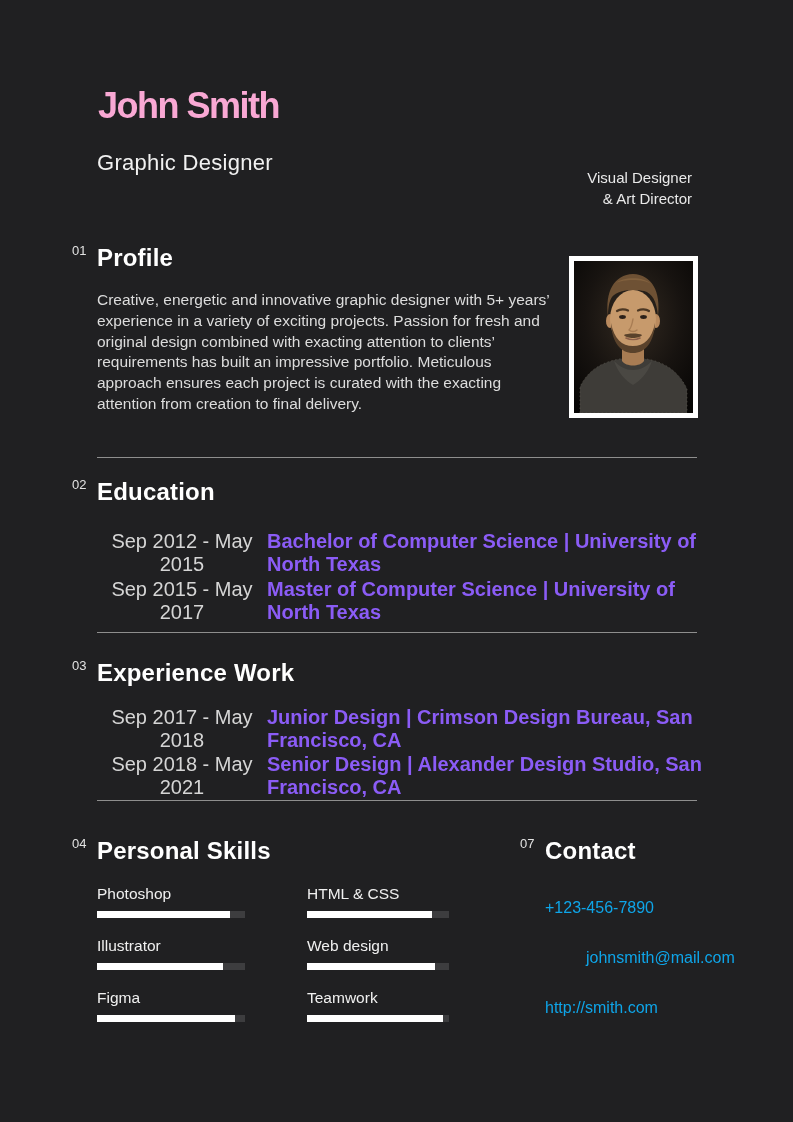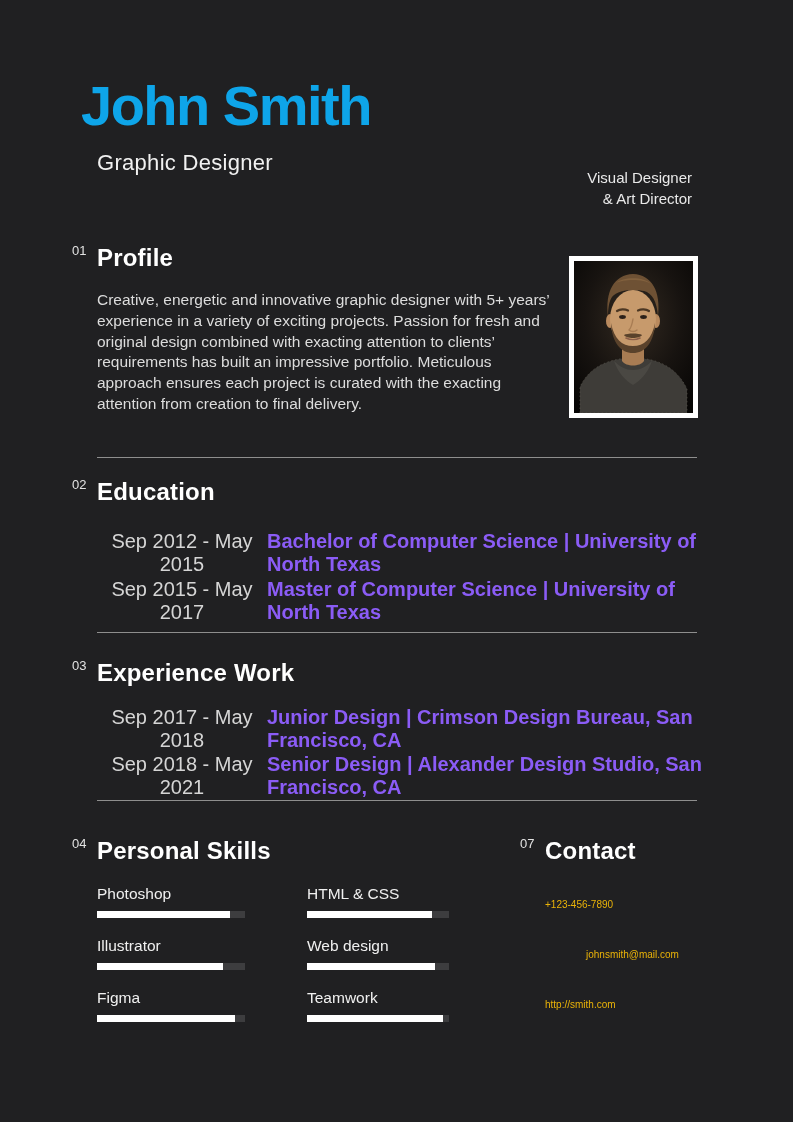--- a/index.html
+++ b/index.html
@@ -6,22 +6,22 @@
   body{
     width:793px;height:1122px;position:relative;overflow:hidden;
     background:#202022;color:#ffffff;
     font-family:"Liberation Sans",sans-serif;
     -webkit-font-smoothing:antialiased;
   }
   .abs{position:absolute;}
 
   
   .name{
-    left:81px;top:76px;font-size:56px;font-weight:700;letter-spacing:-1.5px;
-    color:#0ea5e9;line-height:60px;
+    left:98px;top:76px;font-size:36px;font-weight:700;letter-spacing:-1.5px;
+    color:#f9a8d4;line-height:60px;
   }
   .role{
     left:97px;top:150px;font-size:22px;font-weight:400;color:#f1f1f1;letter-spacing:0.3px;
   }
   .tagline{
     right:101px;top:167px;text-align:right;font-size:15px;line-height:21px;color:#e9e9e9;
   }
 
   
   .sec-head{display:flex;align-items:flex-start;}
@@ -54,21 +54,21 @@
   
   .skills-grid{
     left:97px;top:885px;display:grid;grid-template-columns:148px 142px;
     column-gap:62px;row-gap:19px;
   }
   .skill-label{font-size:15.5px;color:#f0f0f0;font-weight:400;margin-bottom:8px;}
   .skill-track{height:7px;background:#3d3d3f;width:100%;}
   .skill-fill{height:7px;background:#ffffff;}
 
   
-  .contact-item{left:545px;font-size:10px;color:#eab308;}
+  .contact-item{left:545px;font-size:16px;color:#0ea5e9;}
 </style>
 </head>
 <body>
 
 <div class="abs name">John Smith</div>
 <div class="abs role">Graphic Designer</div>
 <div class="abs tagline">
   <div>Visual Designer</div>
   <div>&amp; Art Director</div>
 </div>

